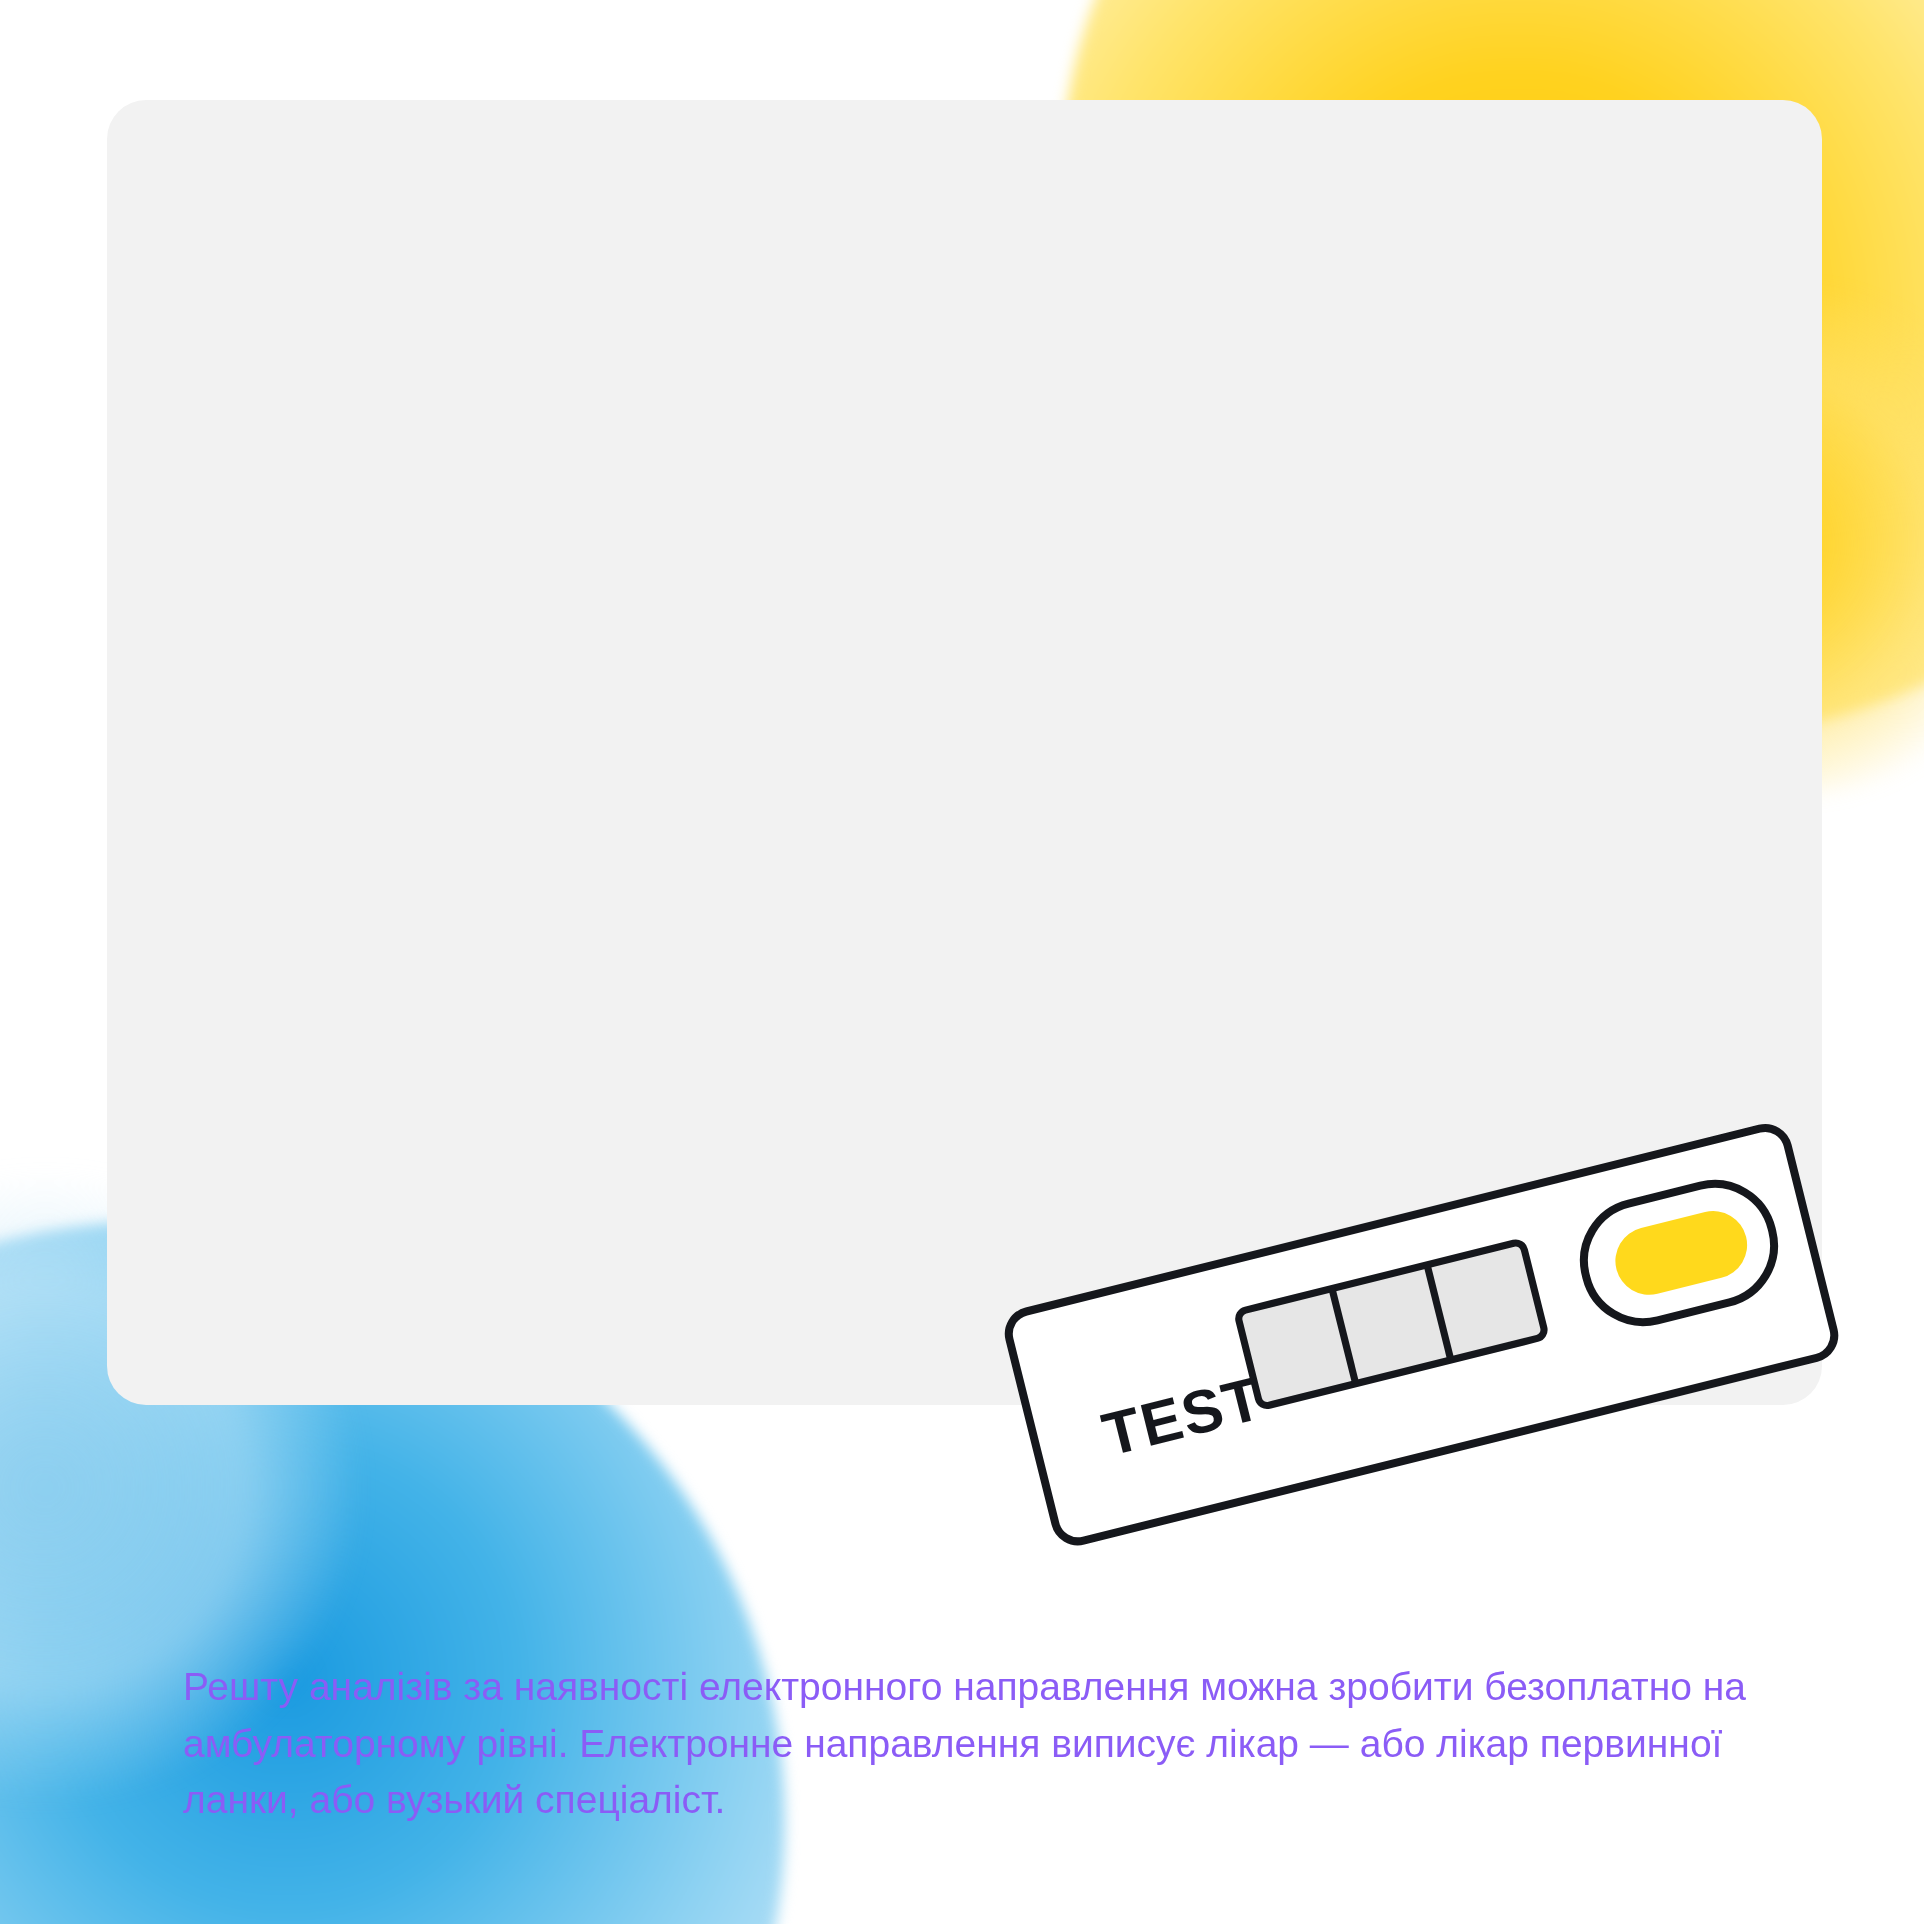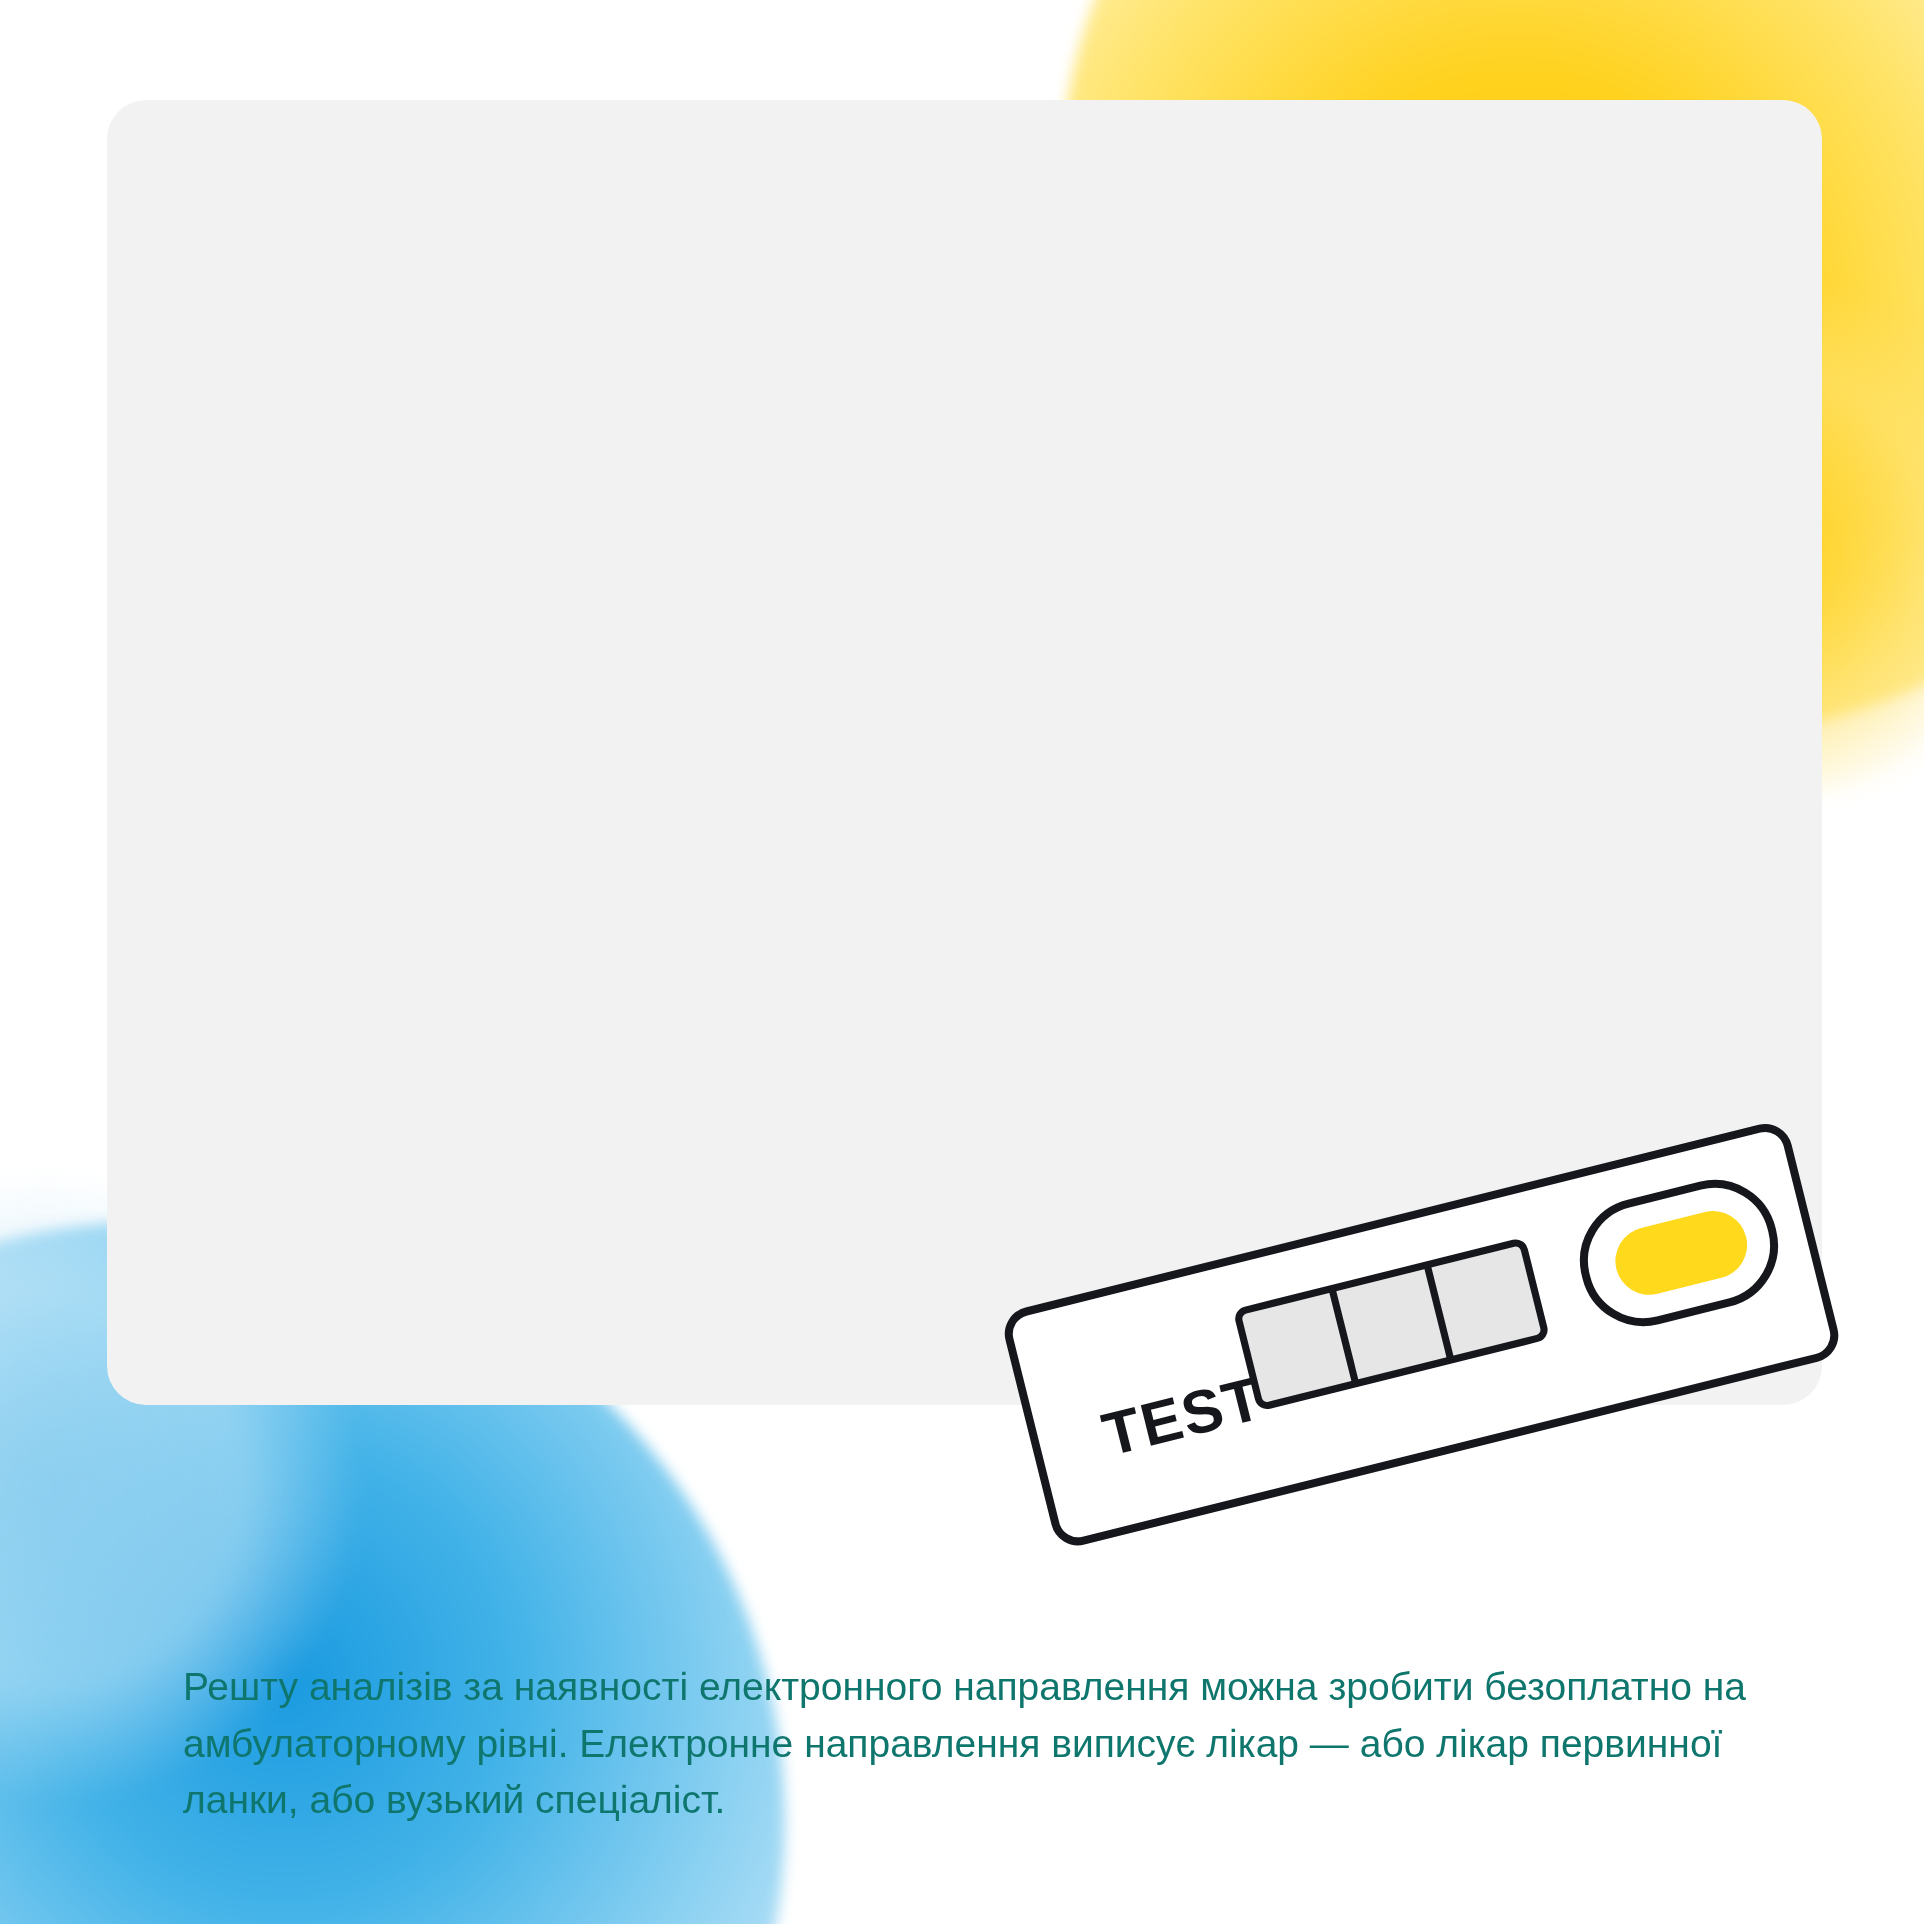--- a/index.html
+++ b/index.html
@@ -154,21 +154,21 @@
   }
 
   
   .footer {
     position: absolute;
     left: 183px;
     top: 1620px;
     width: 1595px;
     font-size: 39px;
     line-height: 1.45;
-    color: #0f766e;
+    color: #8b5cf6;
     z-index: 3;
   }
 </style>
 </head>
 <body>
 
 <div class="bg-layer">
   <div class="blob-yellow"></div>
   <div class="blob-yellow-2"></div>
   <div class="blob-blue"></div>

